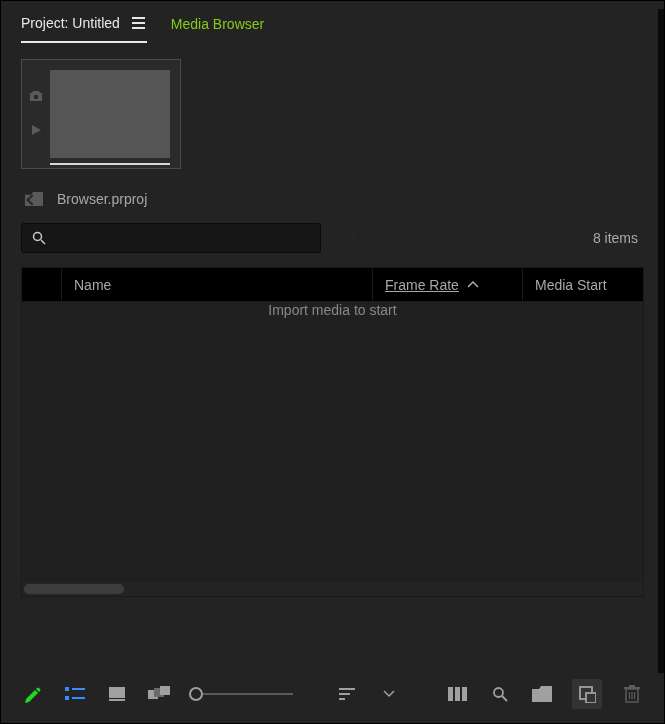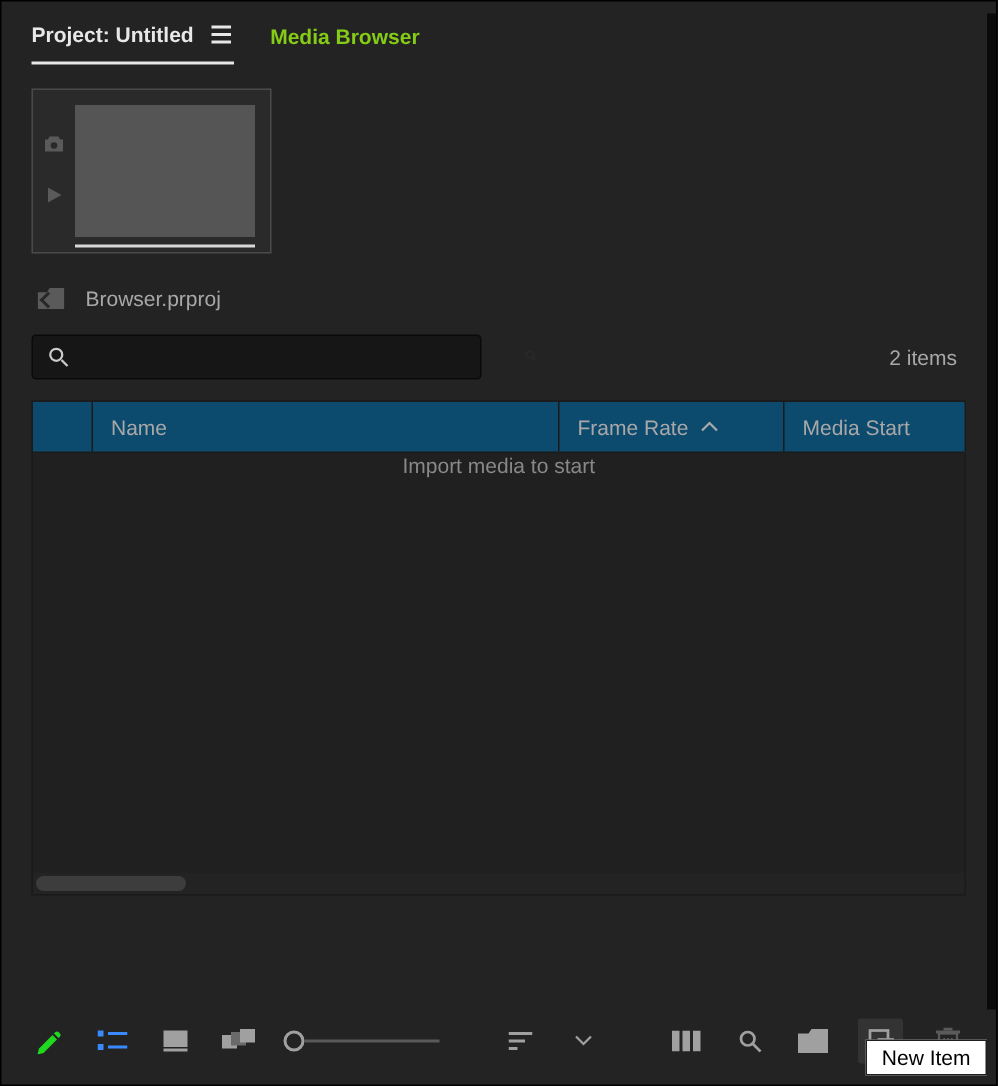--- a/index.html
+++ b/index.html
@@ -18,21 +18,20 @@
       background: #232323;
       height: 100%;
       display: flex;
       flex-direction: column;
       position: relative;
     }
     .tabs {
       display: flex;
       gap: 24px;
       padding: 14px 20px 0 20px;
-      font-weight: bold;
     }
     .tab {
       display: flex;
       align-items: center;
       gap: 10px;
       padding-bottom: 10px;
       cursor: pointer;
       color: #84cc16;
     }
     .tab.active {
@@ -154,35 +153,35 @@
       flex: 1;
       display: flex;
       flex-direction: column;
       background: #202020;
       position: relative;
       max-height: 330px;
     }
     .table-header {
       display: flex;
       border-bottom: 1px solid #1a1a1a;
-      background: #0c4a6e;
+      background: #000000;
       height: 34px;
       align-items: center;
     }
     .th {
       padding: 0 12px;
       border-right: 1px solid #1a1a1a;
       height: 100%;
       display: flex;
       align-items: center;
       gap: 8px;
     }
     .th-checkbox { width: 40px; }
     .th-name { flex: 1; }
-    .th-framerate { width: 150px; }
+    .th-framerate { width: 150px; text-decoration: underline; }
     .th-mediastart { width: 120px; border-right: none; }
     .sort-caret {
       font-size: 12px;
     }
     .table-body {
       flex: 1;
       display: flex;
       align-items: flex-start;
       justify-content: center;
       color: #888;
@@ -319,21 +318,21 @@
           </svg>
       </span>
     </div>
     <span class="folder-search-icon">
       <span class="folder-shape"></span>
       <svg width="11" height="11" viewBox="0 0 11 11">
           <circle cx="4.5" cy="4.5" r="2.5" stroke="#282828" stroke-width="1.3" fill="none"></circle>
           <line x1="6.5" y1="6.5" x2="9" y2="9" stroke="#282828" stroke-width="1.3"></line>
         </svg>
     </span>
-    <span class="item-count">2 items</span>
+    <span class="item-count">8 items</span>
   </div>
 
   <div class="table-area">
     <div class="table-header">
       <div class="th th-checkbox"></div>
       <div class="th th-name">
         <span>Name</span>
       </div>
       <div class="th th-framerate">
         <span>Frame Rate</span>
@@ -430,14 +429,13 @@
         <rect x="2" y="4" width="12" height="13" fill="none" stroke="currentColor" stroke-width="1.5"></rect>
         <rect x="0" y="2" width="16" height="2" fill="currentColor"></rect>
         <rect x="5" y="0" width="6" height="2" fill="currentColor"></rect>
         <line x1="5.5" y1="7" x2="5.5" y2="14" stroke="currentColor" stroke-width="1.2"></line>
         <line x1="8" y1="7" x2="8" y2="14" stroke="currentColor" stroke-width="1.2"></line>
         <line x1="10.5" y1="7" x2="10.5" y2="14" stroke="currentColor" stroke-width="1.2"></line>
       </svg>
     </div>
   </div>
 
-  <div class="tooltip">New Item</div>
 </div>
 
 </body></html>

